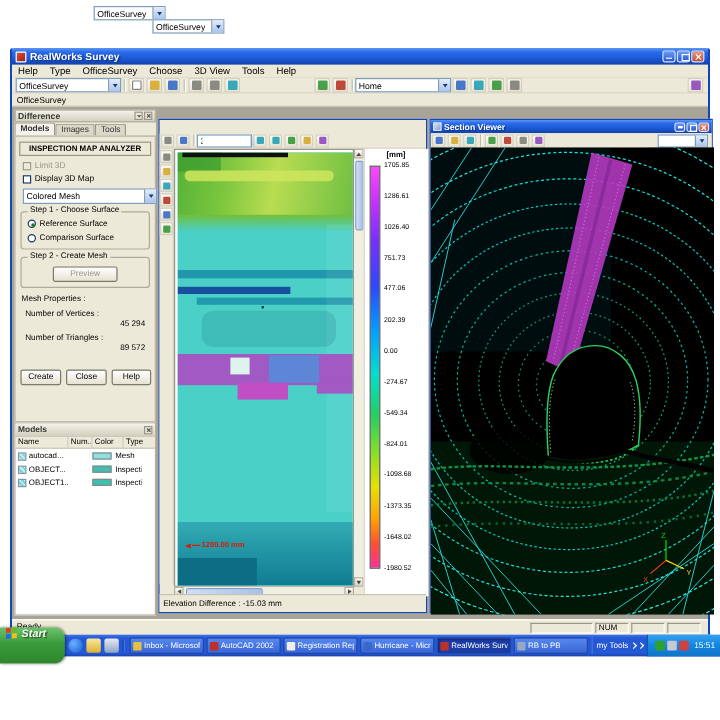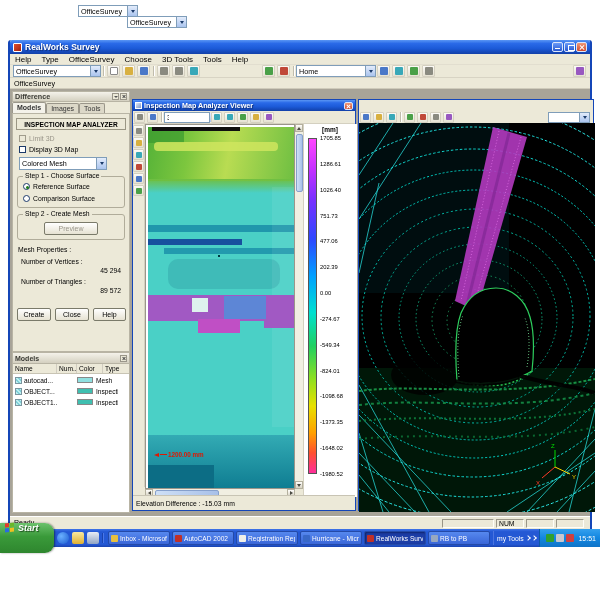--- a/index.html
+++ b/index.html
@@ -152,21 +152,21 @@
         <span class="cb max"></span>
         <span class="cb close"></span>
       </span>
     </div>
 
     <div class="menubar">
       <span>Help</span>
       <span>Type</span>
       <span>OfficeSurvey</span>
       <span>Choose</span>
-      <span>3D Tools</span>
+      <span>3D View</span>
       <span>Tools</span>
       <span>Help</span>
     </div>
 
     <div class="tb1">
       <div class="combo" style="width:88px;height:12px;margin-left:3px;">
         <span class="ctext">OfficeSurvey</span>
         <span class="cbtn">
             <span class="arr"></span>
           </span>
@@ -244,21 +244,21 @@
     <div class="panel">
       <div class="anhdr">INSPECTION MAP ANALYZER</div>
       <div class="chkrow" style="left:6px;top:21px;color:#9a968a;">
         <span class="chk dis"></span>
         <span>Limit 3D</span>
       </div>
       <div class="chkrow" style="left:6px;top:32px;">
         <span class="chk"></span>
         <span>Display 3D Map</span>
       </div>
-      <div class="combo" style="position:absolute;left:6px;top:43px;width:88px;height:13px;">
+      <div class="combo" style="position:absolute;left:6px;top:43px;width:112px;height:13px;">
         <span class="ctext">Colored Mesh</span>
         <span class="cbtn">
             <span class="arr"></span>
           </span>
       </div>
 
       <div class="grp" style="left:4px;top:62px;width:108px;height:32px;">
         <span class="glbl">Step 1 - Choose Surface</span>
         <div class="radrow" style="left:5px;top:6px;">
           <span class="rad sel"></span>
@@ -314,27 +314,20 @@
       <div class="mrow" style="top:44px;">
         <span class="rowic"></span>
         <span style="width:33px;overflow:hidden;white-space:nowrap;">OBJECT1...</span>
         <span style="width:20px;"></span>
         <span class="swatch" style="background-color: rgb(63, 191, 176);"></span>
         <span style="margin-left:3px;overflow:hidden;white-space:nowrap;width:22px;">Inspecti</span>
       </div>
     </div>
 
     <div class="vwin" style="left:122px;top:59px;width:224px;height:412px;">
-      <div class="vtbar">
-        <span class="vicon"></span>
-        <span class="vttl">Inspection Map Analyzer Viewer</span>
-        <span class="capbtns" style="margin-right:2px;">
-          <span class="cb sm close"></span>
-        </span>
-      </div>
       <div class="vtb">
         <span class="tbtn sm">
             <span class="ic sm ic-k"></span>
           </span>
         <span class="tbtn sm">
             <span class="ic sm ic-b"></span>
           </span>
         <span class="sep"></span>
         <div class="combo" style="width:46px;height:11px;gap:40px;">
           <span class="ctext">379 %</span>
@@ -439,20 +432,29 @@
           <span>-1980.52</span>
         </div>
       </div>
 
       <div class="vstatus">
         <span>Elevation Difference : -15.03 mm</span>
       </div>
     </div>
 
     <div class="vwin" style="left:348px;top:59px;width:236px;height:412px;">
+      <div class="vtbar">
+        <span class="vicon"></span>
+        <span class="vttl">Section Viewer</span>
+        <span class="capbtns" style="margin-right:2px;">
+          <span class="cb sm min"></span>
+          <span class="cb sm max"></span>
+          <span class="cb sm close"></span>
+        </span>
+      </div>
       <div class="vtb">
         <span class="tbtn sm">
             <span class="ic sm ic-b"></span>
           </span>
         <span class="tbtn sm">
             <span class="ic sm ic-y"></span>
           </span>
         <span class="tbtn sm">
             <span class="ic sm ic-c"></span>
           </span>

